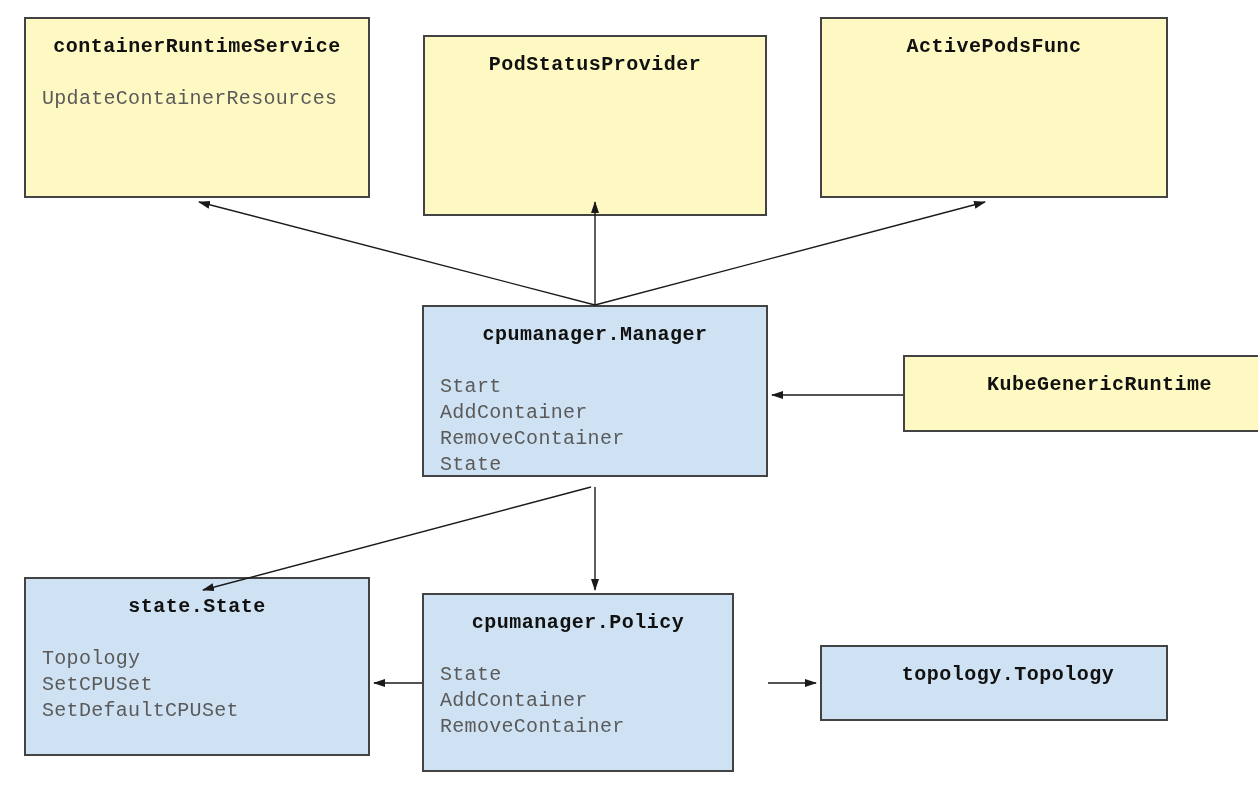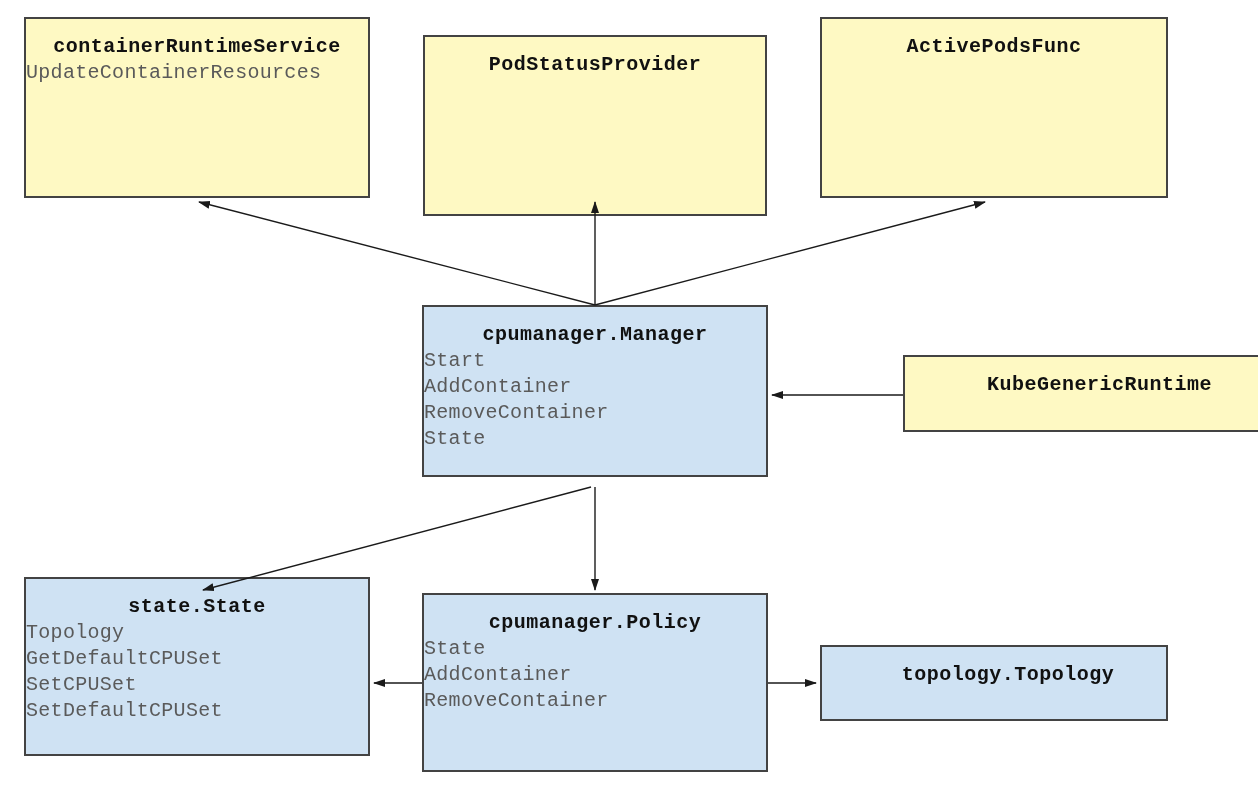--- a/index.html
+++ b/index.html
@@ -28,20 +28,22 @@
   .node-title {
     font-size: 20px;
     line-height: 26px;
     font-weight: bold;
     color: #111111;
     text-align: center;
     letter-spacing: 0.5px;
     white-space: nowrap;
   }
   .node-methods {
+    margin-top: 26px;
+    padding-left: 16px;
   }
   .method {
     font-size: 20px;
     line-height: 26px;
     color: #5a5a5a;
     letter-spacing: 0.3px;
     white-space: nowrap;
   }
   .edge-layer {
     position: absolute;
@@ -83,27 +85,26 @@
   </div>
 
   <div class="node" style="left:903px; top:355px; width:393px; height:77px;">
     <div class="node-title">KubeGenericRuntime</div>
   </div>
 
   <div class="node blue" style="left:24px; top:577px; width:346px; height:179px;">
     <div class="node-title">state.State</div>
     <div class="node-methods">
       <div class="method">Topology</div>
-      <div class="method">GetDefaultCPUSet</div>
       <div class="method">SetCPUSet</div>
       <div class="method">SetDefaultCPUSet</div>
     </div>
   </div>
 
-  <div class="node blue" style="left:422px; top:593px; width:346px; height:179px;">
+  <div class="node blue" style="left:422px; top:593px; width:312px; height:179px;">
     <div class="node-title">cpumanager.Policy</div>
     <div class="node-methods">
       <div class="method">State</div>
       <div class="method">AddContainer</div>
       <div class="method">RemoveContainer</div>
     </div>
   </div>
 
   <div class="node blue" style="left:820px; top:645px; width:348px; height:76px;padding-left:28px;">
     <div class="node-title">topology.Topology</div>

